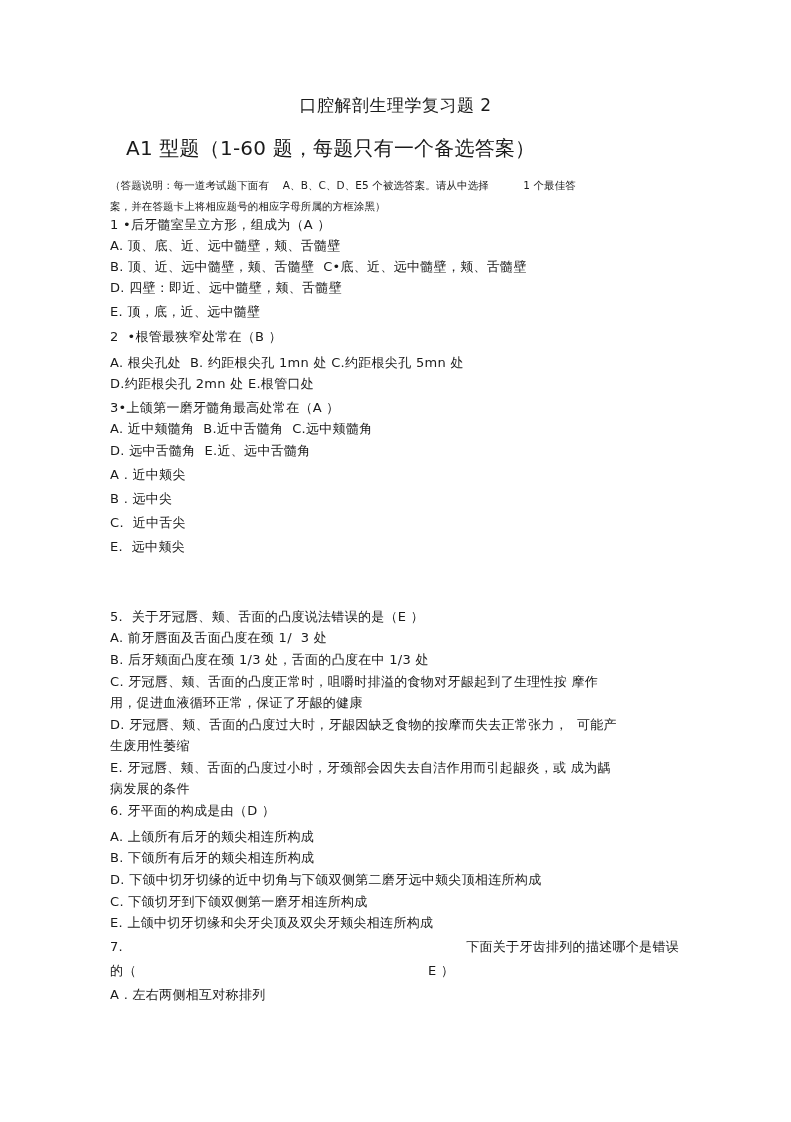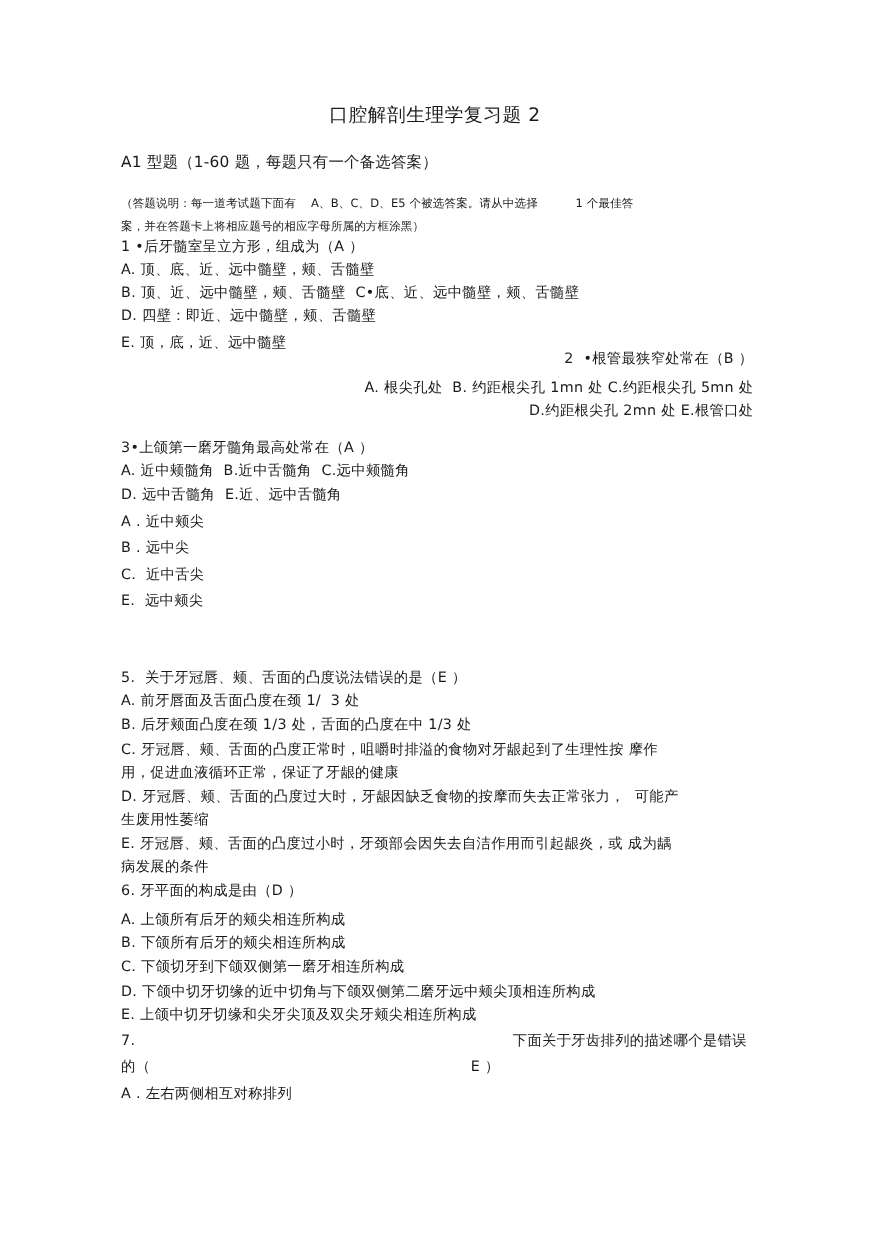--- a/index.html
+++ b/index.html
@@ -28,22 +28,22 @@
       left: 0;
       width: 791px;
       text-align: center;
       font-size: 17px;
       letter-spacing: 0.5px;
       line-height: 24px;
     }
     .section-heading {
       position: absolute;
       top: 137px;
-      left: 110px;
-      font-size: 14px;
+      left: 126px;
+      font-size: 20px;
       line-height: 22px;
       letter-spacing: 0.2px;
     }
     .instructions {
       position: absolute;
       top: 175px;
       left: 110px;
       width: 580px;
       font-size: 10.5px;
       line-height: 20px;
@@ -91,21 +91,21 @@
   </div>
 
   <div class="body-text" style="top:214px;">
     <span class="line">1 •后牙髓室呈立方形，组成为（A ）</span>
     <span class="line">A. 顶、底、近、远中髓壁，颊、舌髓壁</span>
     <span class="line">B. 顶、近、远中髓壁，颊、舌髓壁  C•底、近、远中髓壁，颊、舌髓壁</span>
     <span class="line">D. 四壁：即近、远中髓壁，颊、舌髓壁</span>
     <span class="line" style="margin-top:3px;">E. 顶，底，近、远中髓壁</span>
   </div>
 
-  <div class="body-text" style="top:316px;text-align:right;">
+  <div class="body-text" style="top:326px;">
     <span class="line">2  •根管最狭窄处常在（B ）</span>
     <span class="line" style="margin-top:5px;">A. 根尖孔处  B. 约距根尖孔 1mn 处 C.约距根尖孔 5mn 处</span>
     <span class="line">D.约距根尖孔 2mn 处 E.根管口处</span>
   </div>
 
   <div class="body-text" style="top:397px;">
     <span class="line">3•上颌第一磨牙髓角最高处常在（A ）</span>
     <span class="line">A. 近中颊髓角  B.近中舌髓角  C.远中颊髓角</span>
     <span class="line" style="margin-top:1px;">D. 远中舌髓角  E.近、远中舌髓角</span>
   </div>
@@ -126,22 +126,22 @@
     <span class="line" style="margin-top:1px;">D. 牙冠唇、颊、舌面的凸度过大时，牙龈因缺乏食物的按摩而失去正常张力，  可能产</span>
     <span class="line">生废用性萎缩</span>
     <span class="line" style="margin-top:1px;">E. 牙冠唇、颊、舌面的凸度过小时，牙颈部会因失去自洁作用而引起龈炎，或 成为龋</span>
     <span class="line">病发展的条件</span>
   </div>
 
   <div class="body-text" style="top:800px;">
     <span class="line">6. 牙平面的构成是由（D ）</span>
     <span class="line" style="margin-top:5px;">A. 上颌所有后牙的颊尖相连所构成</span>
     <span class="line">B. 下颌所有后牙的颊尖相连所构成</span>
+    <span class="line" style="margin-top:1px;">D. 下颌中切牙切缘的近中切角与下颌双侧第二磨牙远中颊尖顶相连所构成</span>
     <span class="line" style="margin-top:1px;">C. 下颌切牙到下颌双侧第一磨牙相连所构成</span>
-    <span class="line" style="margin-top:1px;">D. 下颌中切牙切缘的近中切角与下颌双侧第二磨牙远中颊尖顶相连所构成</span>
     <span class="line">E. 上颌中切牙切缘和尖牙尖顶及双尖牙颊尖相连所构成</span>
   </div>
 
   <div class="body-text" style="top:936px;">
     <div class="split-line">
       <span>7.</span>
       <span class="right-part">下面关于牙齿排列的描述哪个是错误</span>
     </div>
     <div class="split-line2" style="margin-top:3px;">
       <span style="width:318px; display:inline-block;">的（</span>

